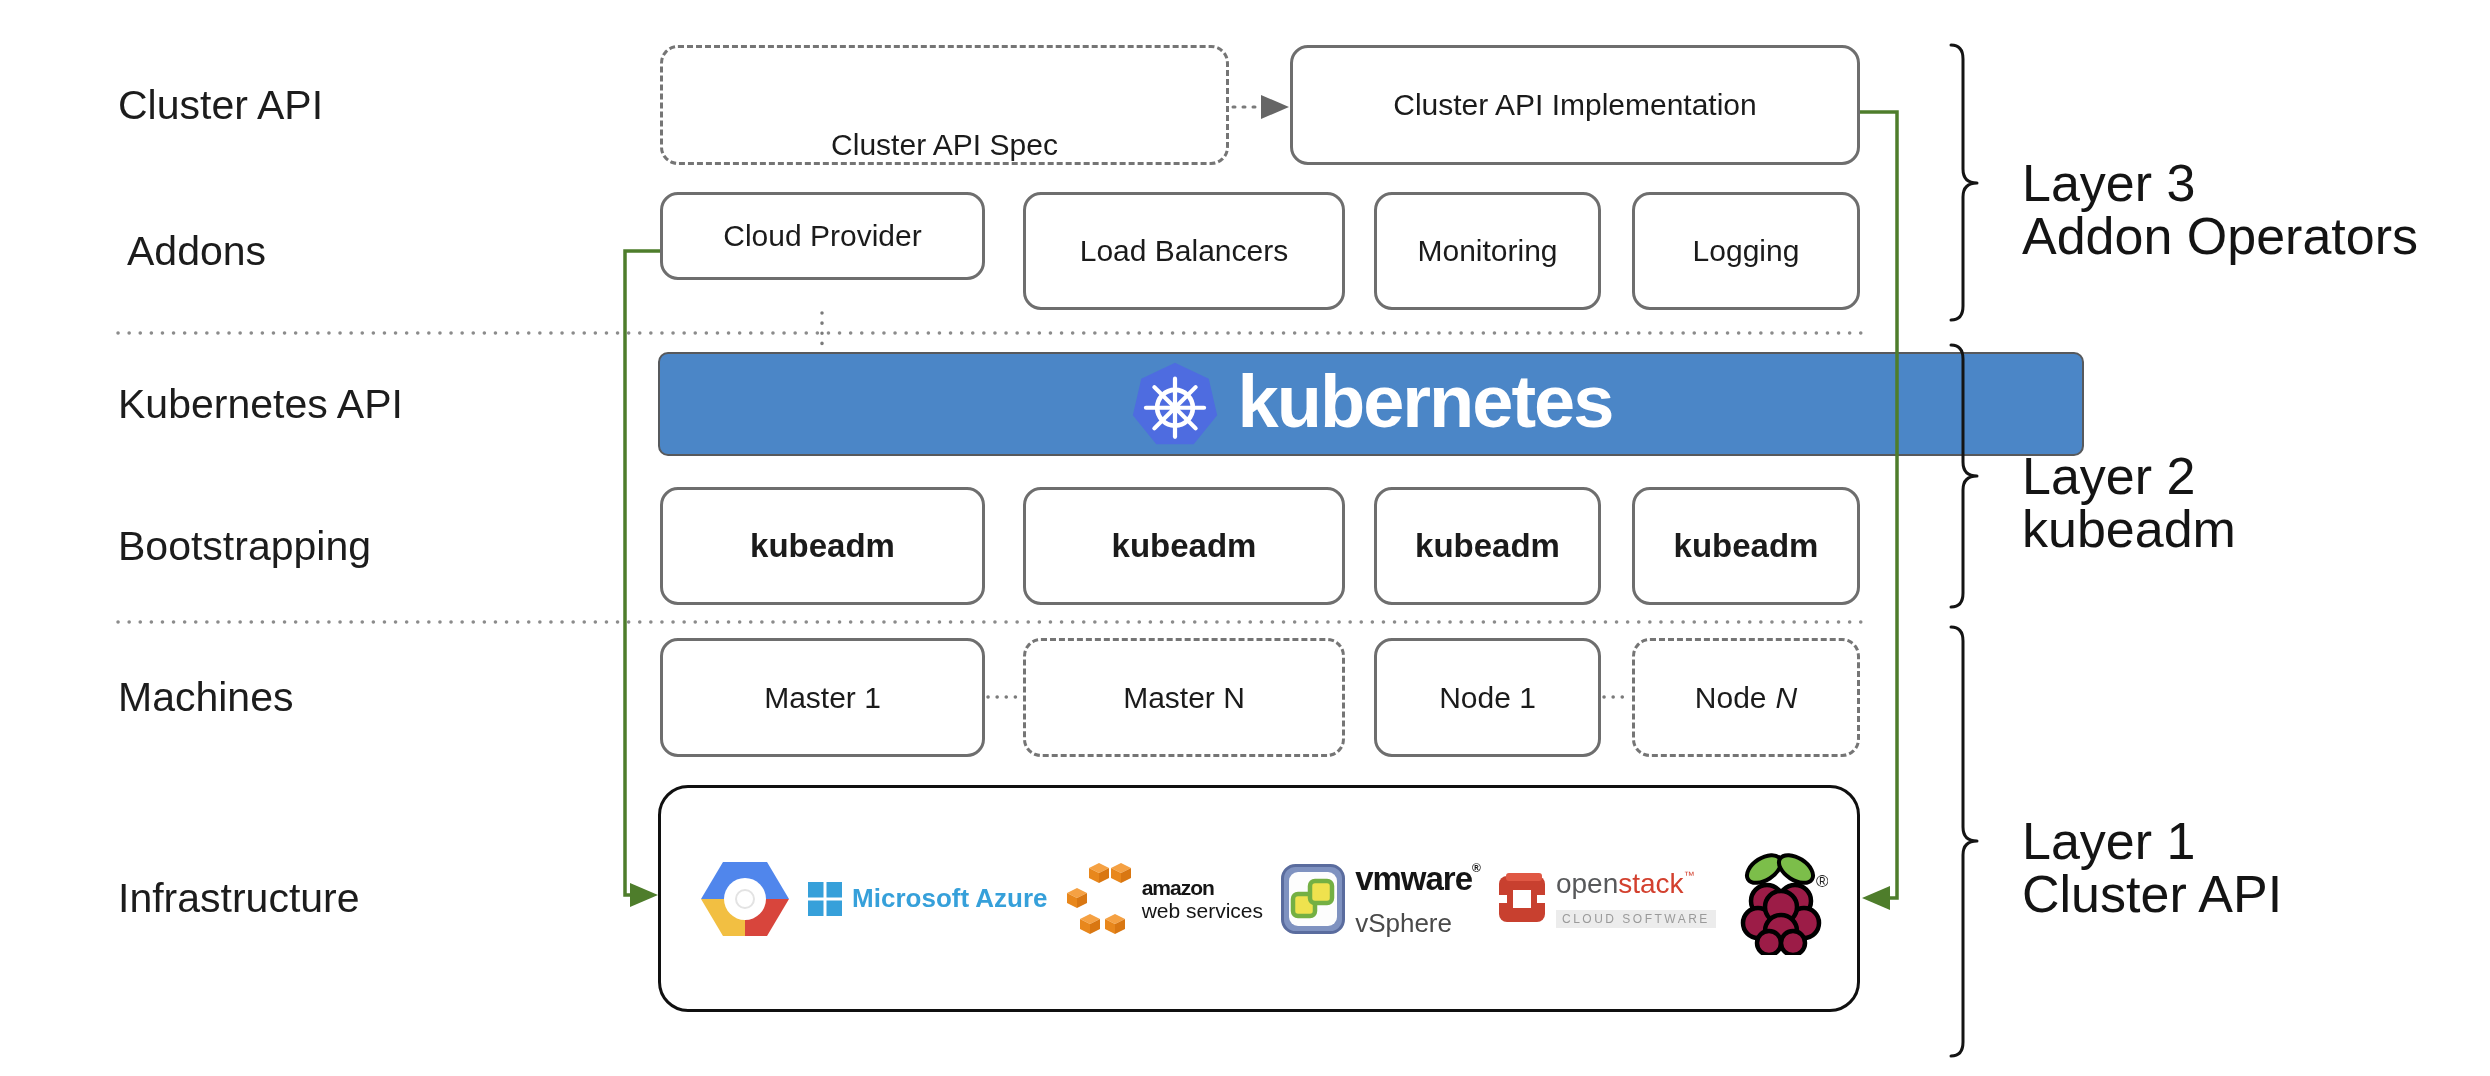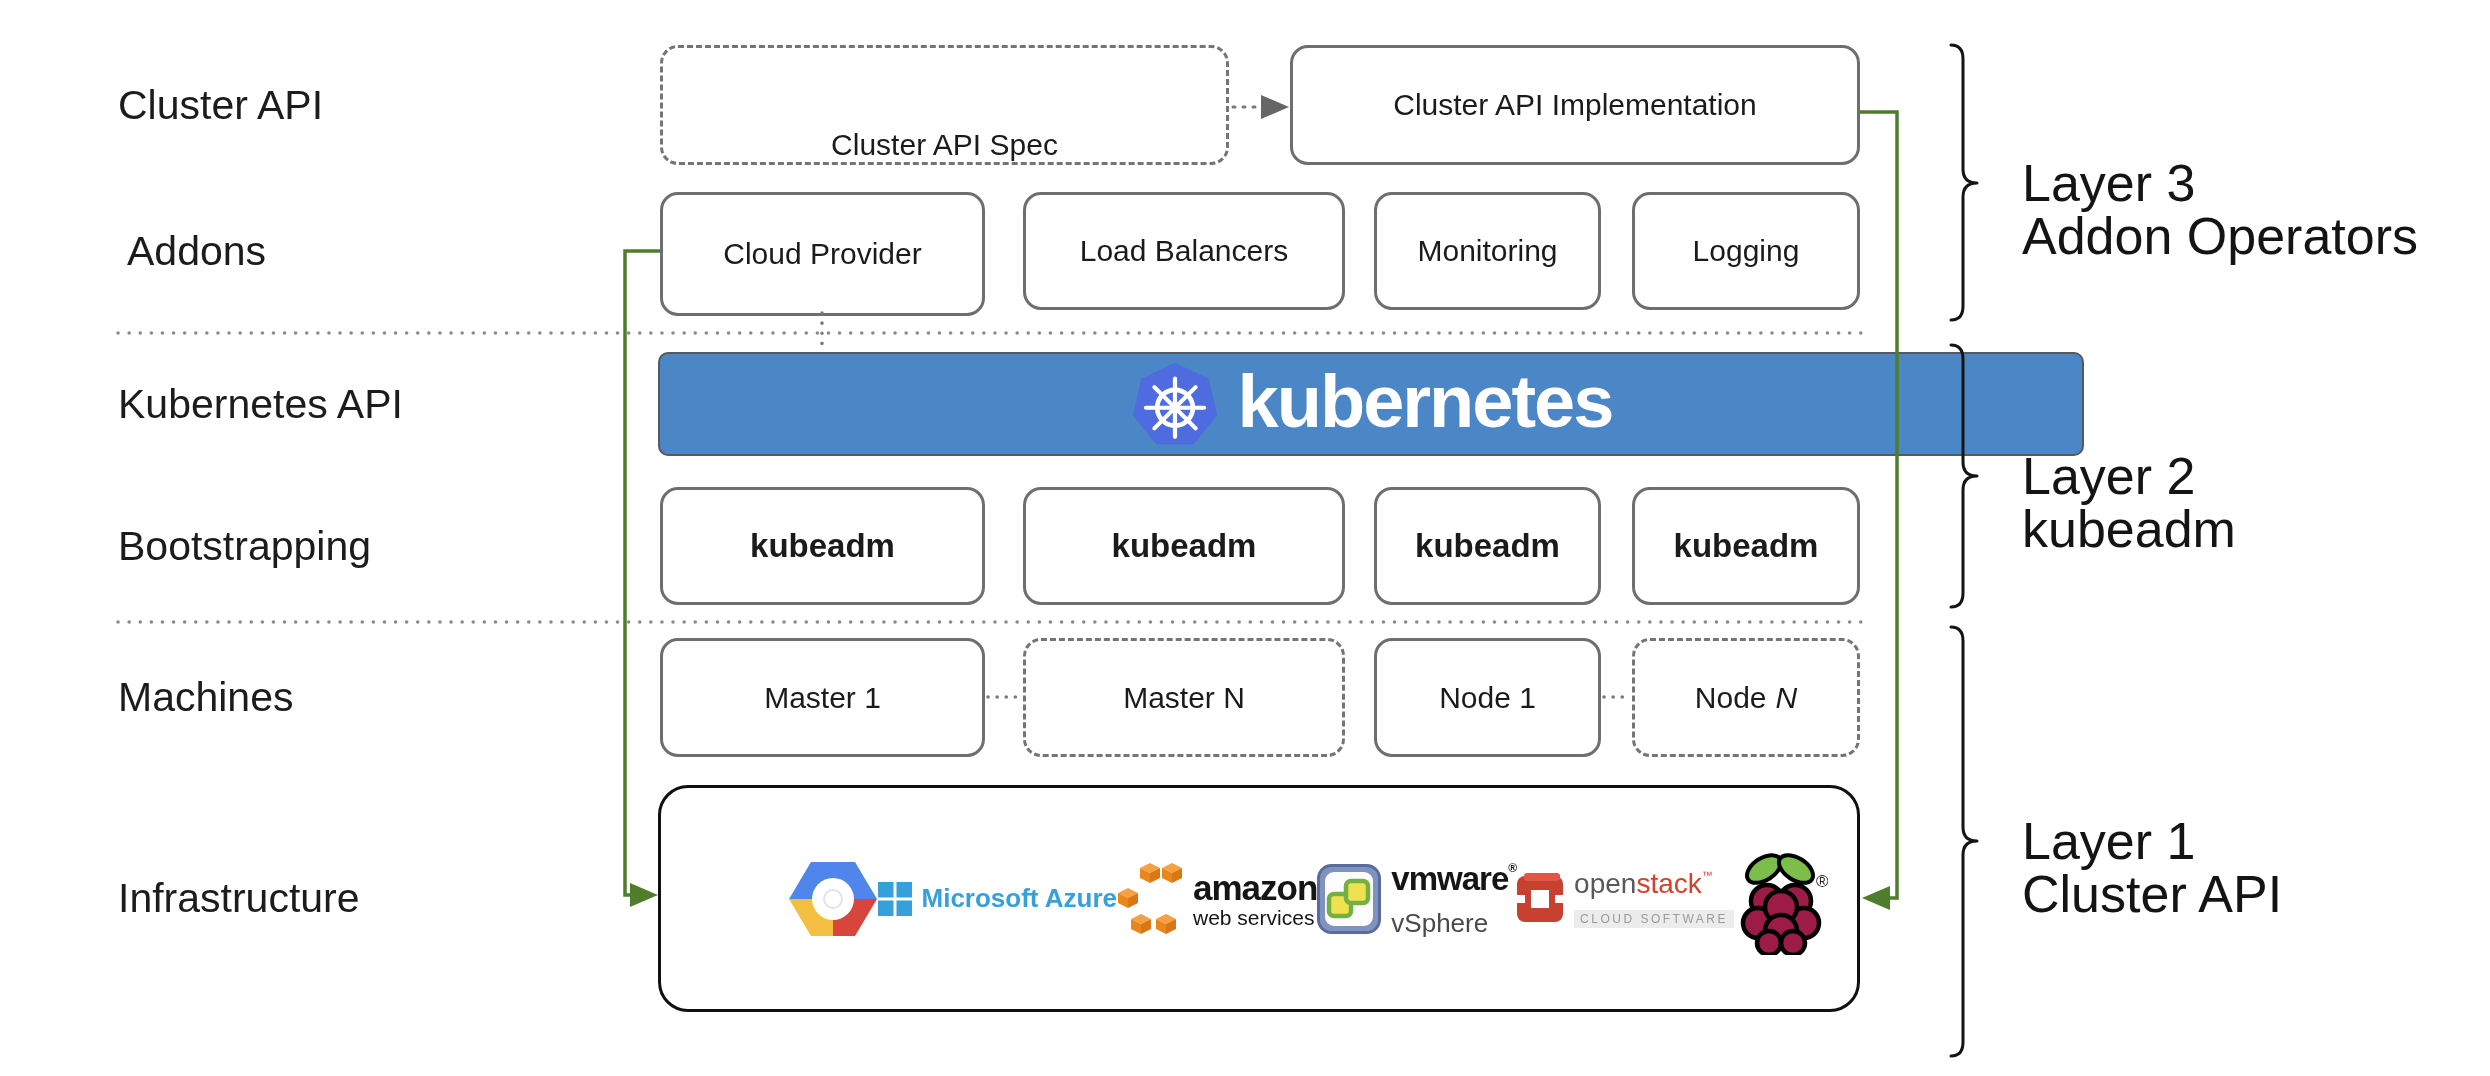--- a/index.html
+++ b/index.html
@@ -19,26 +19,26 @@
 
   
   .banner{position:absolute;left:658px;top:352px;width:1426px;height:104px;border-radius:10px;
           border:2.5px solid #57595c;display:flex;align-items:center;justify-content:center;gap:18px;box-sizing:border-box;}
   .banner .k8s-text{color:#ffffff;font-size:74px;font-weight:bold;letter-spacing:-2px;transform:translateY(-3px);}
 
   
   .infra{position:absolute;left:658px;top:785px;width:1202px;height:227px;background:#fff;
          border:3.5px solid #101010;border-radius:30px;box-sizing:border-box;}
   .infra-logos{position:absolute;left:700px;top:785px;width:1128px;height:227px;
-               display:flex;align-items:center;justify-content:flex-end;}
+               display:flex;align-items:center;justify-content:space-between;}
   .logo-group{display:flex;align-items:center;gap:10px;}
   .logo-col{display:flex;flex-direction:column;line-height:1;}
 
   .azure-text{font-size:26px;font-weight:600;}
-  .aws-line1{font-size:35px;font-weight:bold;color:#151515;letter-spacing:-1px;}
+  .aws-line1{font-size:21px;font-weight:bold;color:#151515;letter-spacing:-1px;}
   .aws-line2{font-size:21px;color:#151515;margin-top:2px;letter-spacing:0px;}
   .vmw-line1{font-size:33px;font-weight:bold;color:#151515;letter-spacing:-1px;}
   .vmw-line2{font-size:26px;color:#4a4a4a;font-weight:300;margin-top:15px;}
   .vmw-reg{font-size:12px;vertical-align:top;color:#151515;}
   .os-line1{font-size:28px;font-weight:500;}
   .os-open{color:#58595b;} .os-stack{color:#d3402e;}
   .os-tm{font-size:11px;color:#d3402e;vertical-align:top;}
   .os-band{margin-top:12px;background:#ececec;color:#9a9a9a;font-size:12px;letter-spacing:2.5px;
            padding:3px 6px;text-align:center;}
 
@@ -61,21 +61,21 @@
   <div class="row-label" style="left:118px;top:638px;height:119px;">Machines</div>
   <div class="row-label" style="left:118px;top:785px;height:227px;">Infrastructure</div>
 
   <div class="box dashed" style="left:660px;top:45px;width:569px;height:120px;align-items:flex-end;">
     <span>Cluster API Spec</span>
   </div>
   <div class="box" style="left:1290px;top:45px;width:570px;height:120px;">
     <span>Cluster API Implementation</span>
   </div>
 
-  <div class="box" style="left:660px;top:192px;width:325px;height:124px;">
+  <div class="box" style="left:660px;top:192px;width:325px;height:88px;">
     <span>Cloud Provider</span>
   </div>
   <div class="box" style="left:1023px;top:192px;width:322px;height:118px;">
     <span>Load Balancers</span>
   </div>
   <div class="box" style="left:1374px;top:192px;width:227px;height:118px;">
     <span>Monitoring</span>
   </div>
   <div class="box" style="left:1632px;top:192px;width:228px;height:118px;">
     <span>Logging</span>

